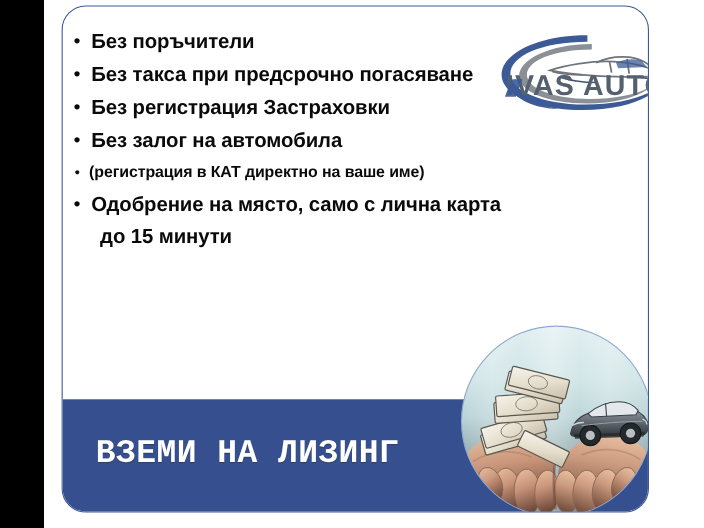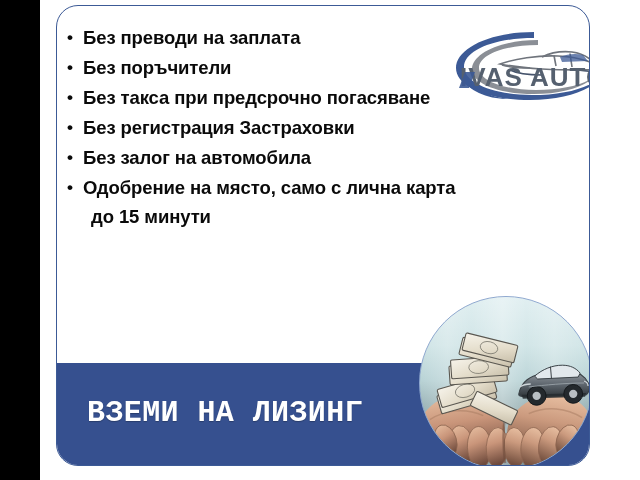--- a/index.html
+++ b/index.html
@@ -168,33 +168,33 @@
 <body>
 
 <div id="stage">
 
   <div class="page-bg"></div>
 
   <div class="ad-card">
 
     <ul class="benefits">
       <li class="benefit">
-        <span>Без преводи на заплата</span>
-      </li>
-      <li class="benefit">
         <span>Без поръчители</span>
       </li>
       <li class="benefit">
         <span>Без такса при предсрочно погасяване</span>
       </li>
       <li class="benefit">
         <span>Без регистрация Застраховки</span>
       </li>
       <li class="benefit">
         <span>Без залог на автомобила</span>
+      </li>
+      <li class="benefit small">
+        <span>(регистрация в КАТ директно на ваше име)</span>
       </li>
       <li class="benefit two-line">
         <span>Одобрение на място, само с лична карта</span>
         <span class="cont-line">до 15 минути</span>
       </li>
     </ul>
 
     <div class="logo">
       <svg viewBox="0 0 175 76" xmlns="http://www.w3.org/2000/svg" aria-hidden="true">
 

